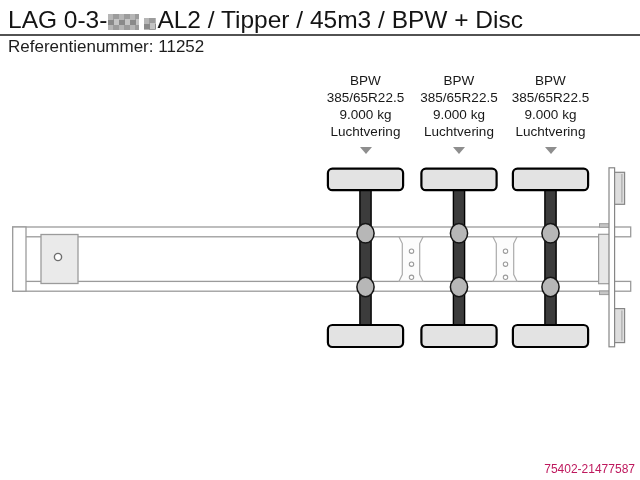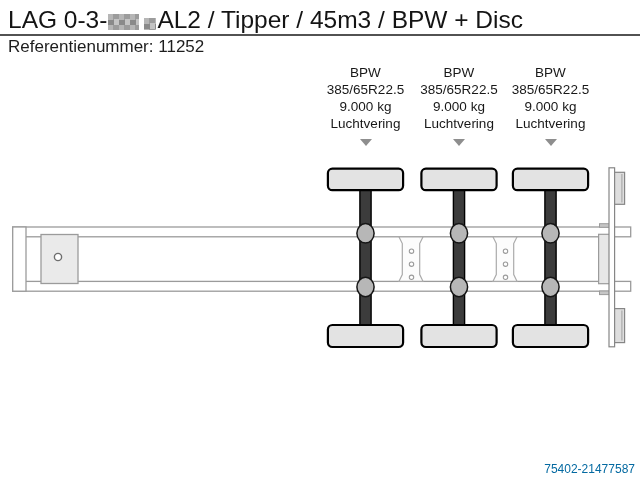--- a/index.html
+++ b/index.html
@@ -23,35 +23,35 @@
   .redact.r2{width:12px;height:12px;transform:translateY(2px);margin:0 1px 0 5px;}
   .rule{
     position:absolute;left:0;top:34px;width:640px;height:2px;background:#525252;
   }
   .ref{
     position:absolute;left:8px;top:40px;
     font-size:17px;line-height:14px;color:#1d1d1d;
   }
   
   .axle-col{
-    position:absolute;top:64px;width:130px;text-align:center;
+    position:absolute;top:72px;width:130px;text-align:center;
     font-size:13.5px;line-height:17px;color:#181818;
   }
   .axle-col .arrow{
     width:0;height:0;margin:7px auto 0;
     border-left:6px solid transparent;
     border-right:6px solid transparent;
     border-top:7px solid #8e8e8e;
   }
   
   .diagram{position:absolute;left:0;top:0;}
   
   .footer-id{
     position:absolute;top:462px;right:5px;
-    font-size:12px;line-height:14px;color:#0369a1;
+    font-size:12px;line-height:14px;color:#be185d;
   }
 </style>
 </head>
 <body>
 
 <div class="title"><span>LAG 0-3-</span><span class="redact r1"></span><span class="redact r2"></span><span>AL2 / Tipper / 45m3 / BPW + Disc</span></div>
 <div class="rule"></div>
 <div class="ref">Referentienummer: 11252</div>
 
 <div class="axle-col" style="left:300.5px">

